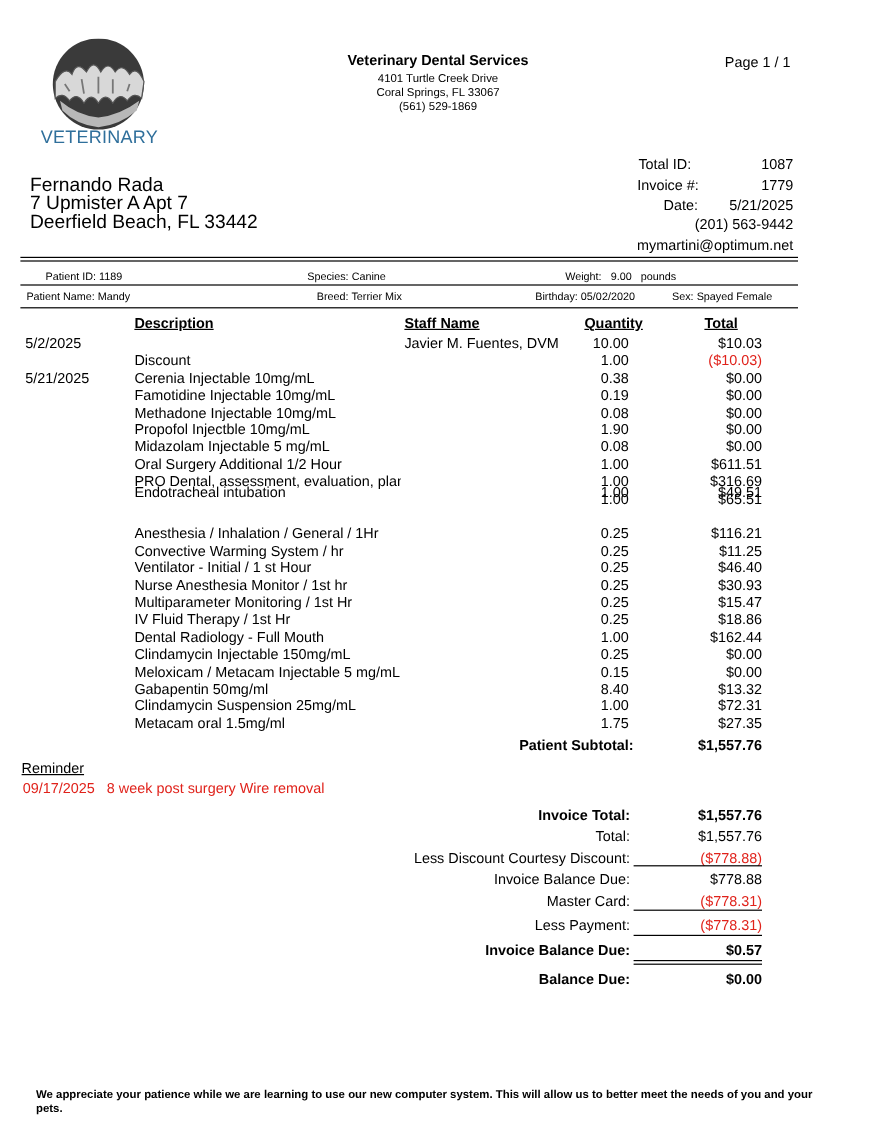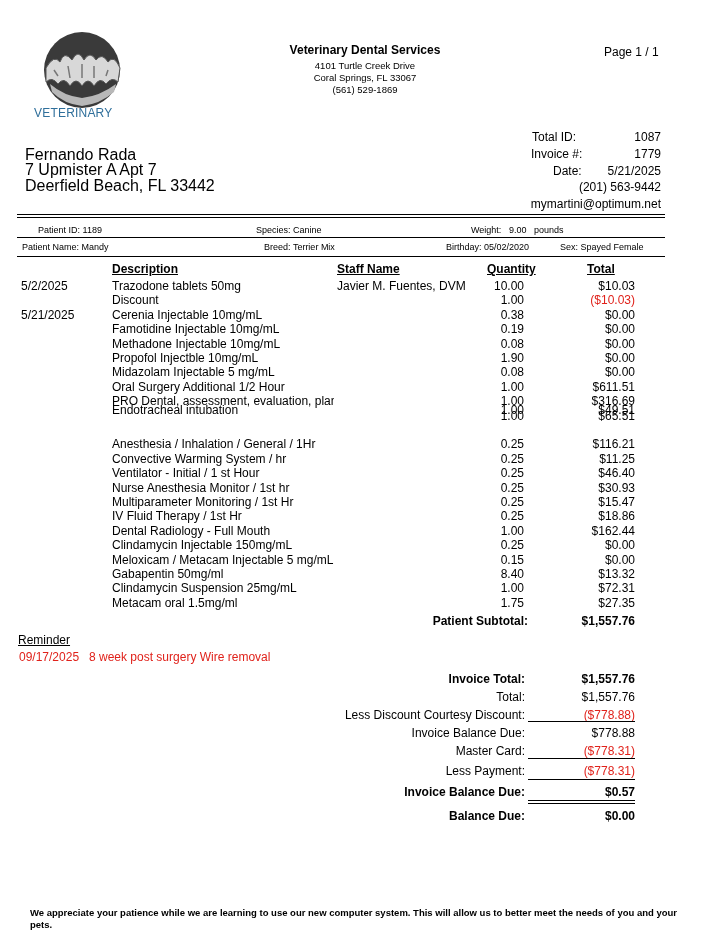--- a/index.html
+++ b/index.html
@@ -3,21 +3,21 @@
 <meta charset="utf-8">
 <style>
   html, body { margin: 0; padding: 0; background: #ffffff; }
   body { width: 726px; height: 938px; position: relative; overflow: hidden; font-family: "Liberation Sans", sans-serif; color: #000; }
   .abs { position: absolute; white-space: nowrap; }
   .red { color: #e0221b; }
   .b { font-weight: bold; }
 
   
   #logo { position: absolute; left: 24px; top: 32px; width: 116px; height: 104px; }
-  .logo-t1 { position:absolute; left:10px; top:74px; width:116px; font-size:12px; color:#2f6f9b; letter-spacing:0.2px; font-weight:normal; }
+  .logo-t1 { position:absolute; left:10px; top:74px; width:116px; font-size:15px; color:#2f6f9b; letter-spacing:0.2px; font-weight:normal; }
   .logo-t2 { position:absolute; left:0px; top:89px; width:120px; font-size:14.5px; color:#2f6f9b; letter-spacing:-0.2px; }
 
   .clinic-name { left: 289px; top: 43px; font-size: 12px; font-weight: bold; width: 152px; text-align:center; }
   .clinic-line { font-size: 9.5px; width: 152px; text-align: center; left: 289px; }
 
   .page-no { left: 604px; top: 45px; font-size: 12px; }
 
   .client-addr { left: 25px; font-size: 16px; }
 
   .kv-label { font-size: 12px; text-align: right; }
@@ -92,21 +92,20 @@
 <div class="hr" style="left:17px;width:648px;top:256px;"></div>
 
 <div class="th" style="left:112px;top:262px;">Description</div>
 <div class="th" style="left:337px;top:262px;">Staff Name</div>
 <div class="th" style="left:487px;top:262px;">Quantity</div>
 <div class="th" style="left:587px;top:262px;">Total</div>
 
 <div id="rows">
     <div class="row" style="top: 279px;">
       <span class="c-date">5/2/2025</span>
-      <span class="c-desc">Trazodone tablets 50mg</span>
       <span class="c-staff">Javier M. Fuentes, DVM</span>
       <span class="c-qty">10.00</span>
       <span class="c-total">$10.03</span>
     </div>
     <div class="row" style="top: 293.4px;">
       <span class="c-date"></span>
       <span class="c-desc">Discount</span>
       <span class="c-staff"></span>
       <span class="c-qty">1.00</span>
       <span class="c-total red">($10.03)</span>

